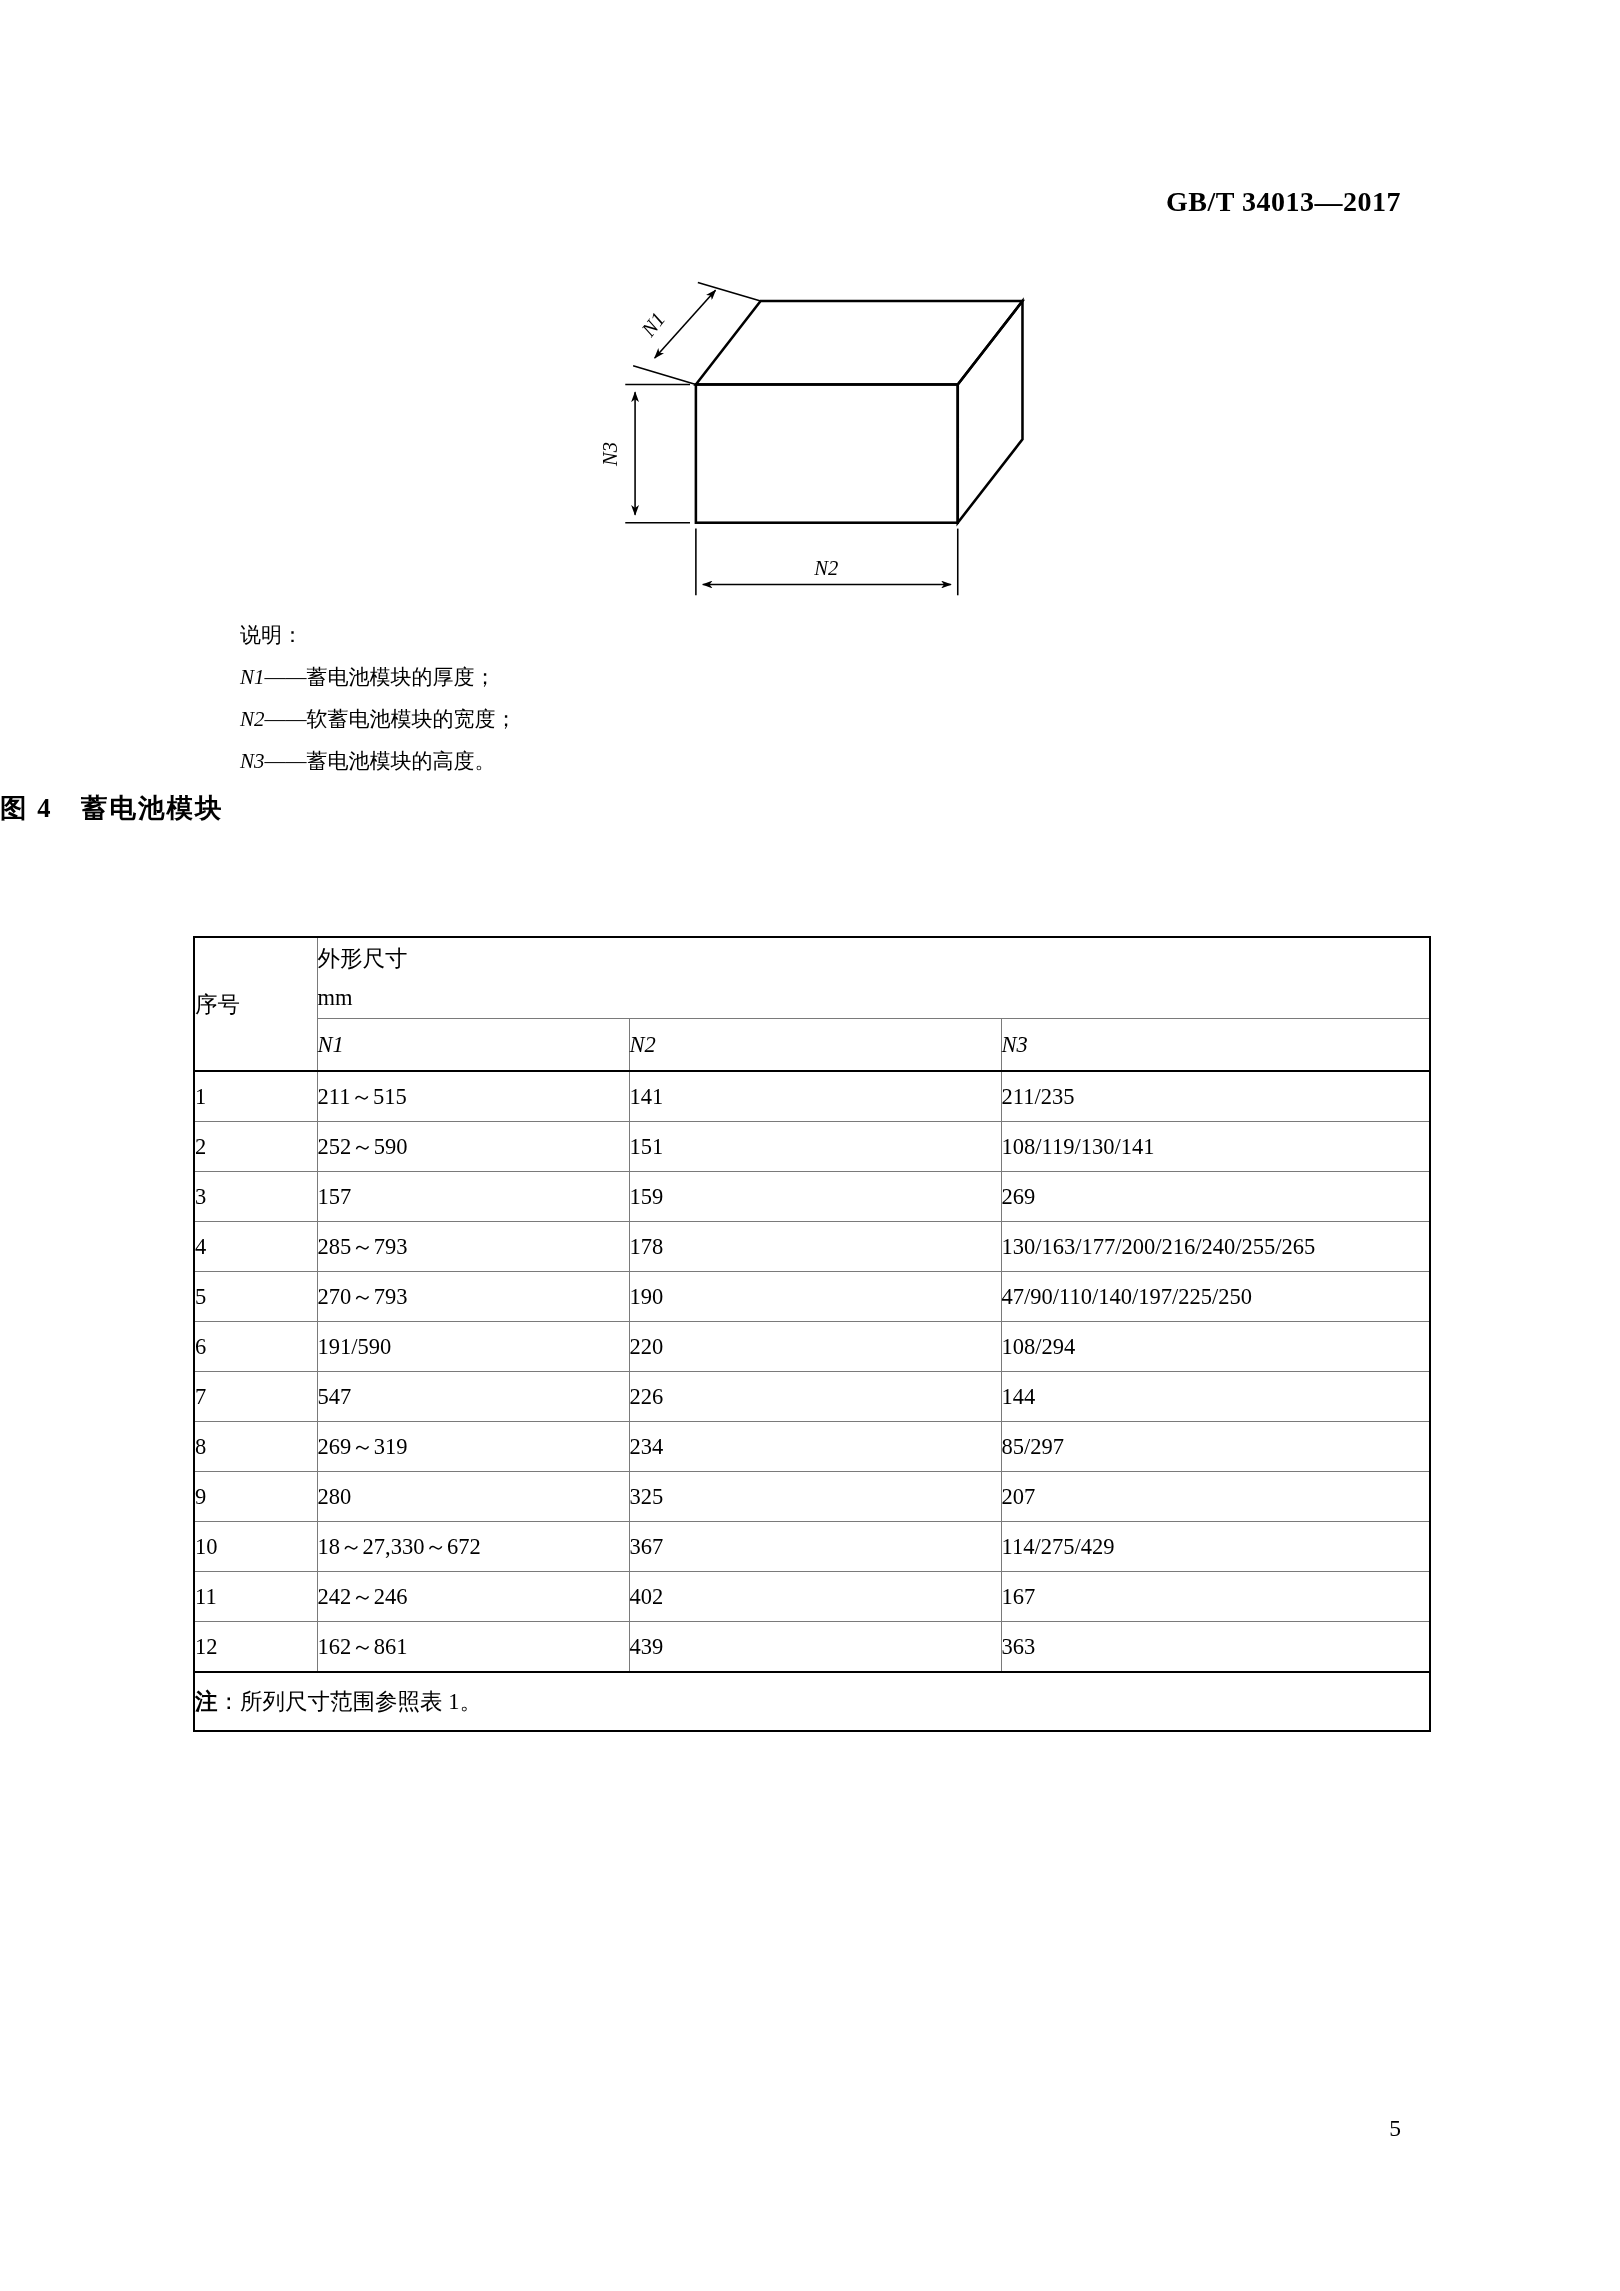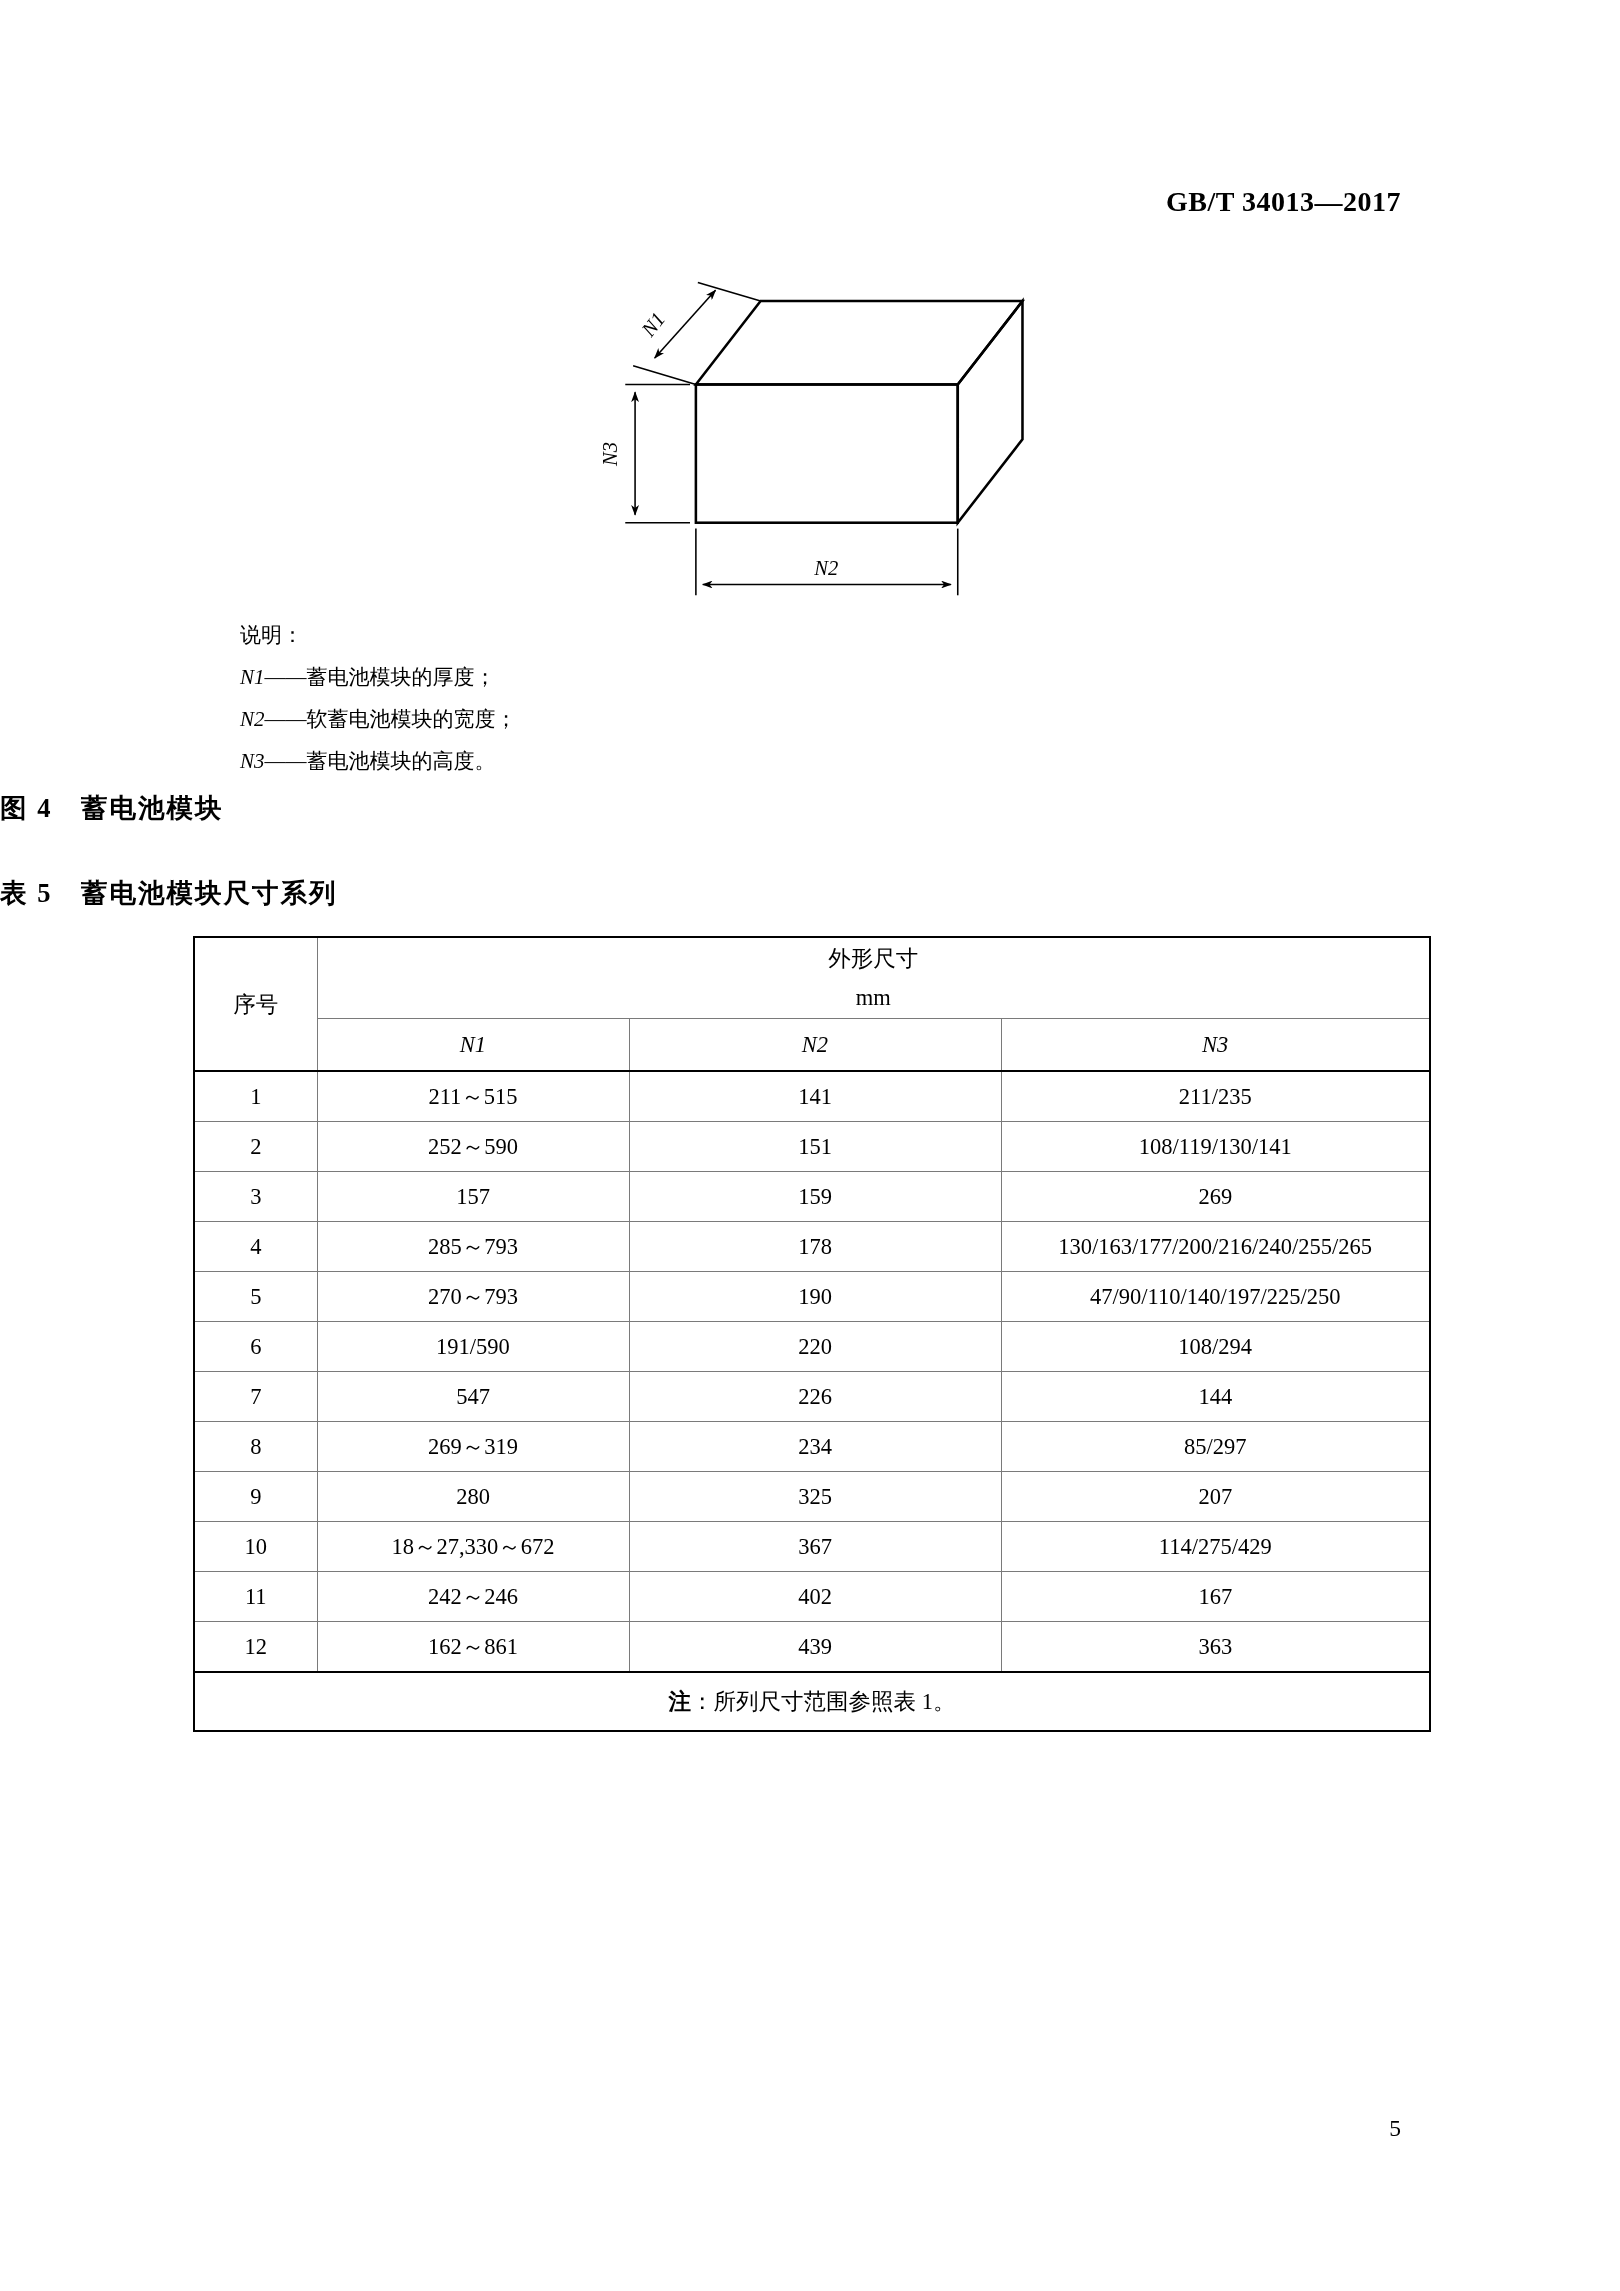--- a/index.html
+++ b/index.html
@@ -80,21 +80,21 @@
     width: 1236px;
   }
   table.dim {
     border-collapse: collapse;
     width: 1236px;
     table-layout: fixed;
     font-size: 22.5px;
   }
   table.dim td, table.dim th {
     border: 1px solid #7a7a7a;
-    text-align: center;
+    text-align: left;
     font-weight: normal;
     padding: 0;
     font-family: "Liberation Serif", serif;
   }
   table.dim .italv { font-style: italic; }
 
   
   table.dim tr.top-rule > td,
   table.dim tr.top-rule > th { border-top: 2.9px solid #000; }
   table.dim tr.mid-rule > td,
@@ -185,21 +185,20 @@
     </div>
     <div>
       <span class="vr">N2</span><span>——</span><span>软蓄电池模块的宽度；</span>
     </div>
     <div>
       <span class="vr">N3</span><span>——</span><span>蓄电池模块的高度。</span>
     </div>
   </div>
 
   <div class="caption caption-fig">图 4　蓄电池模块</div>
-  <div class="caption caption-tbl">表 5　蓄电池模块尺寸系列</div>
 
   <div class="tbl-wrap">
     <table class="dim">
       <colgroup>
         <col class="col-seq">
           <col class="col-n1">
           <col class="col-n2">
           <col class="col-n3">
       </colgroup>
       <tbody id="tbl-body">

